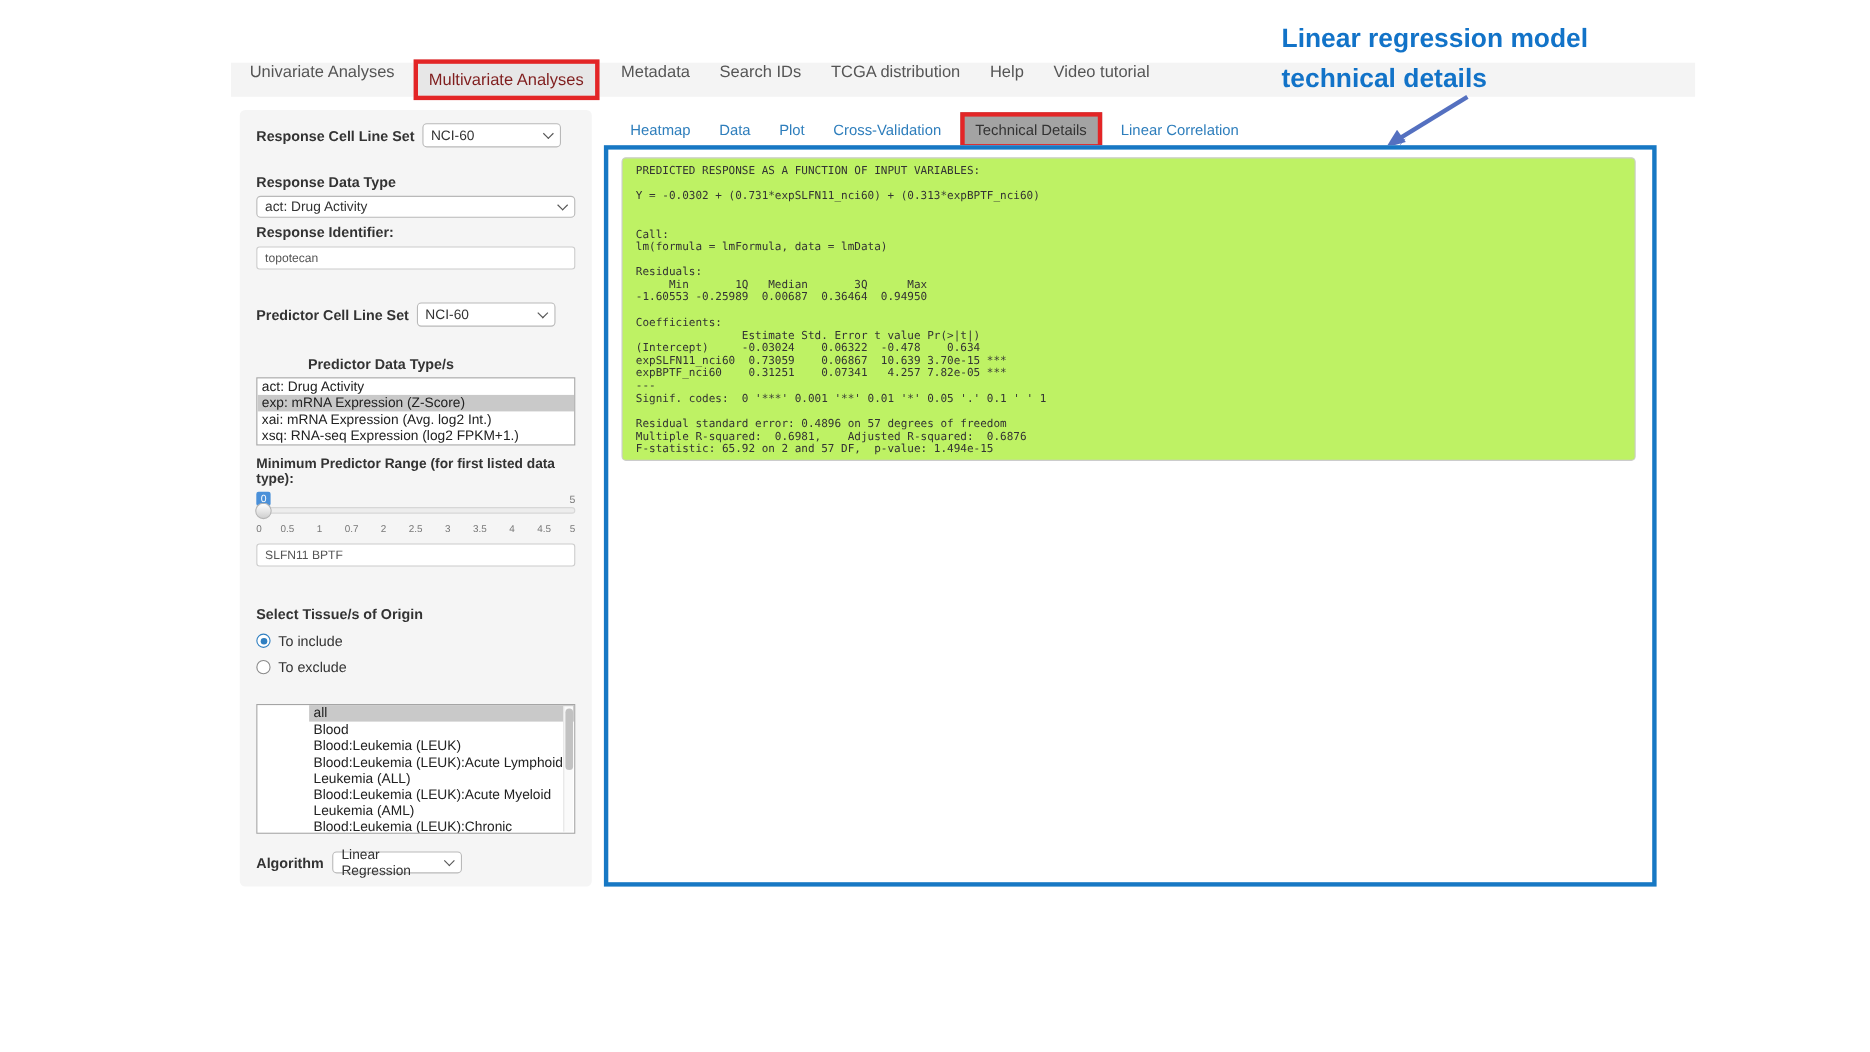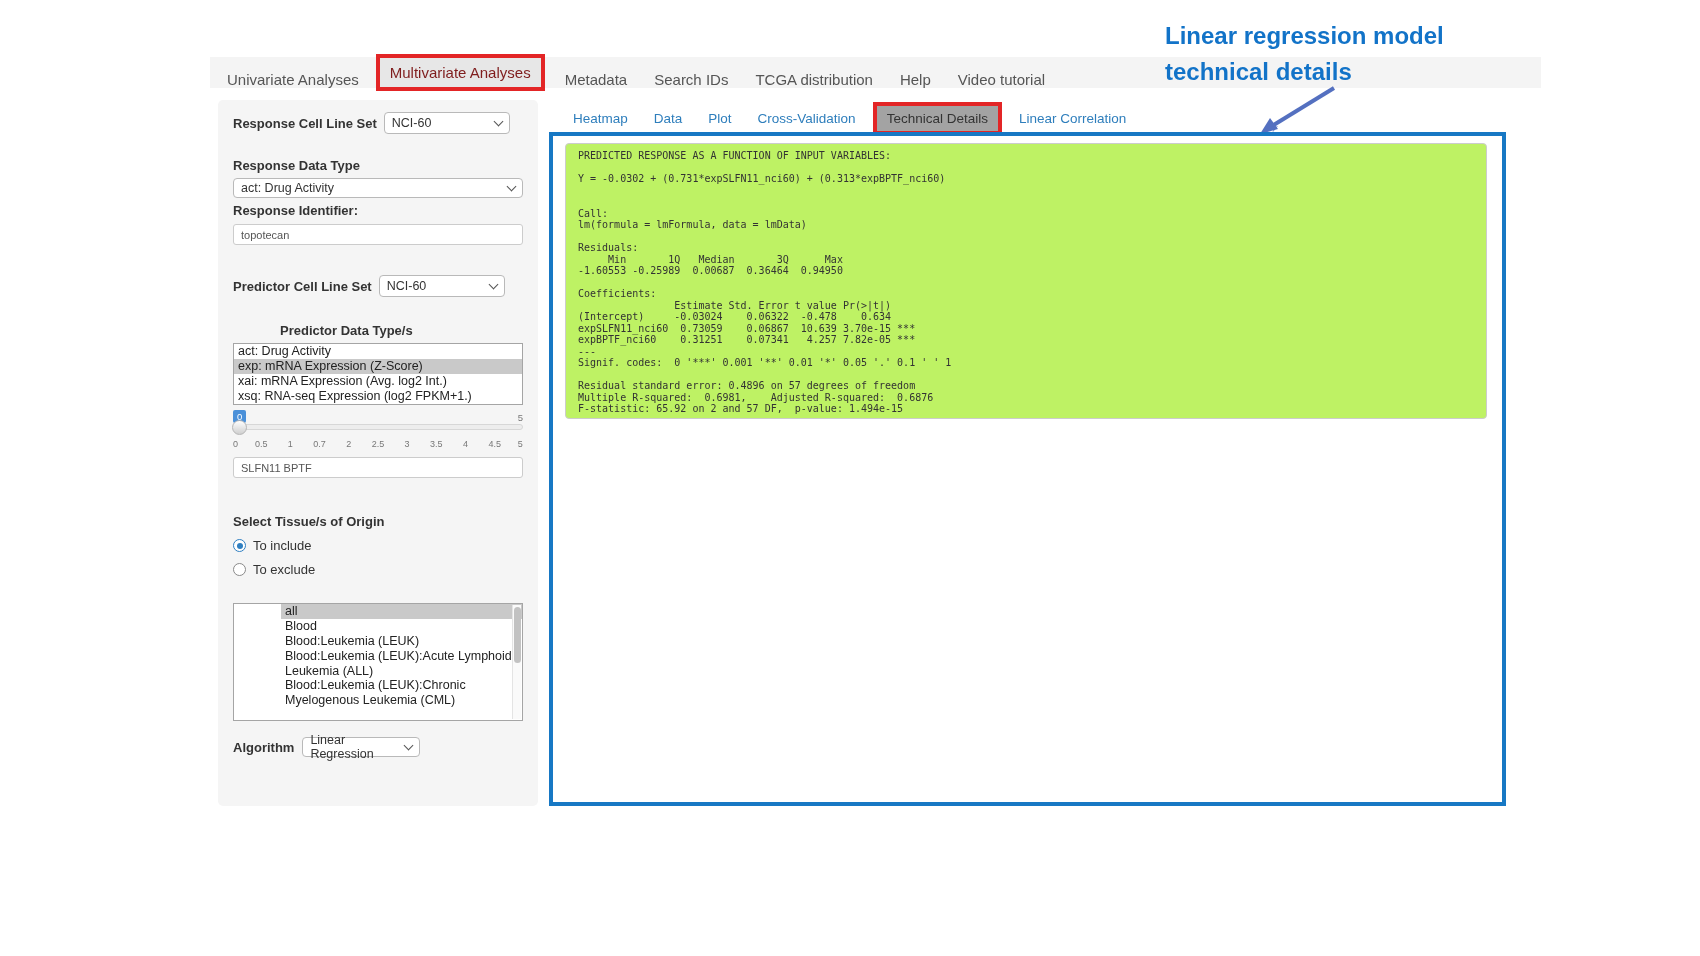--- a/index.html
+++ b/index.html
@@ -1,21 +1,21 @@
 <!DOCTYPE html>
 <html><head>
 <meta charset="utf-8">
 <style>
   * { box-sizing: border-box; margin: 0; padding: 0; }
   html, body { width: 1700px; height: 956px; background: #fff;
     font-family: "Liberation Sans", sans-serif; position: relative; overflow: hidden; }
 
   
   .topnav { position: absolute; left: 210px; top: 57px; width: 1331px; height: 31px;
-    background: #f4f4f4; display: flex; align-items: flex-end; font-size: 15px; color: #555; }
+    background: #f4f4f4; display: flex; align-items: flex-start; font-size: 15px; color: #555; }
   .nav-item { padding: 0 10px; margin-left: 7px; white-space: nowrap; cursor: default; }
   .nav-active-wrap { border: 4px solid #e32526; background: #e7e7e7; margin: -3px 3px -3px 7px;
     padding: 6px 10px; color: #7f1d1d; }
 
   
   .annotation { position: absolute; left: 1165px; top: 18px; width: 330px;
     font-size: 24px; font-weight: bold; color: #1273c8; line-height: 1.48; }
   .arrow-svg { position: absolute; left: 1248px; top: 84px; }
 
   
@@ -132,20 +132,21 @@
   </div>
 
   <div class="lbl mt26">Predictor Data Type/s</div>
   <div class="listbox" style="height:62px;">
     <div class="lb-opt">act: Drug Activity</div>
     <div class="lb-opt selected">exp: mRNA Expression (Z-Score)</div>
     <div class="lb-opt">xai: mRNA Expression (Avg. log2 Int.)</div>
     <div class="lb-opt">xsq: RNA-seq Expression (log2 FPKM+1.)</div>
   </div>
 
+  <div class="lbl mt9" style="font-size:12.5px;">Minimum Predictor Range (for first listed data type):</div>
   <div class="slider-wrap">
     <span class="slider-badge">0</span>
     <span class="slider-max">5</span>
     <div class="slider-track">
       <div class="slider-handle"></div>
     </div>
     <div class="slider-ticks">
       <span>0</span>
       <span>0.5</span>
       <span>1</span>
@@ -170,20 +171,21 @@
   <div class="radio-row">
     <span class="radio"></span>
     <span>To exclude</span>
   </div>
 
   <div class="listbox mt26" style="height:118px;">
     <div class="lb-opt selected">all</div>
     <div class="lb-opt">Blood</div>
     <div class="lb-opt">Blood:Leukemia (LEUK)</div>
     <div class="lb-opt wrap">Blood:Leukemia (LEUK):Acute Lymphoid Leukemia (ALL)</div>
+    <div class="lb-opt wrap">Blood:Leukemia (LEUK):Acute Myeloid Leukemia (AML)</div>
     <div class="lb-opt wrap">Blood:Leukemia (LEUK):Chronic Myelogenous Leukemia (CML)</div>
     <div class="scrollbar">
       <div class="scroll-thumb"></div>
     </div>
   </div>
 
   <div class="row-inline mt16">
     <span class="lbl">Algorithm</span>
     <div class="sel" style="width:118px;height:20px;margin-left:8px;">
       <span>Linear Regression</span>

